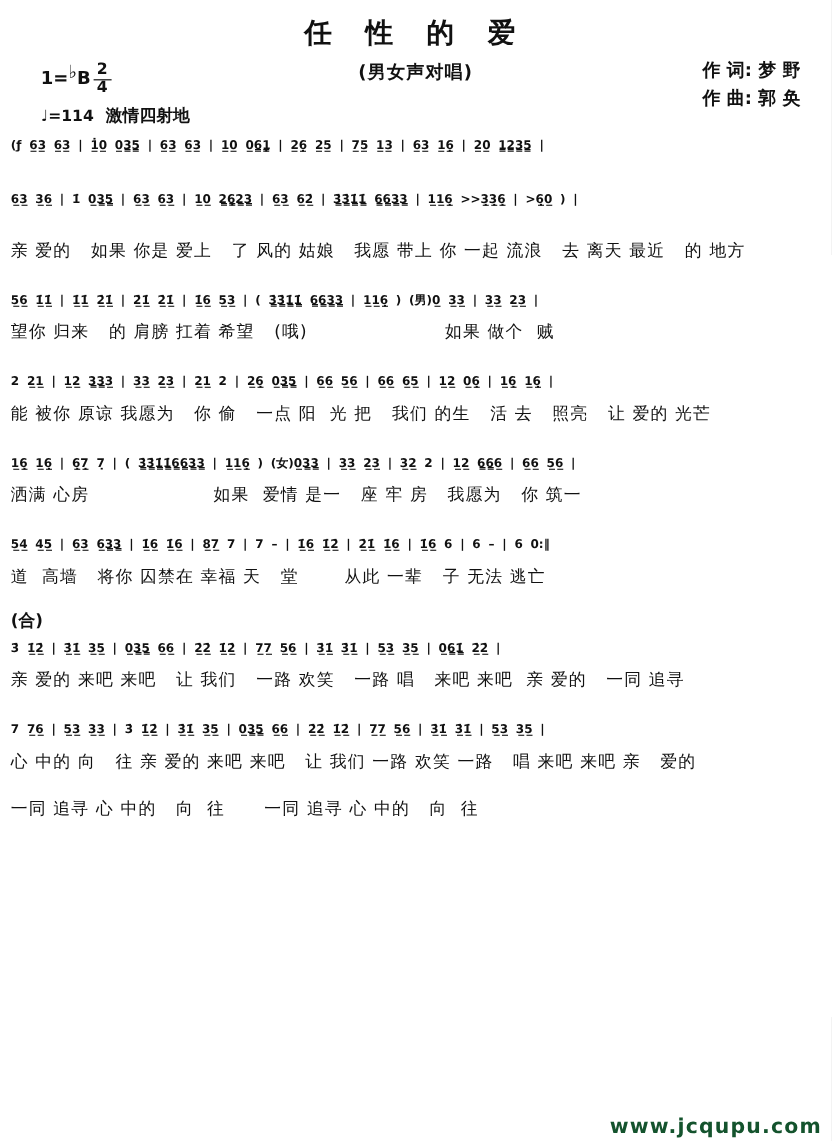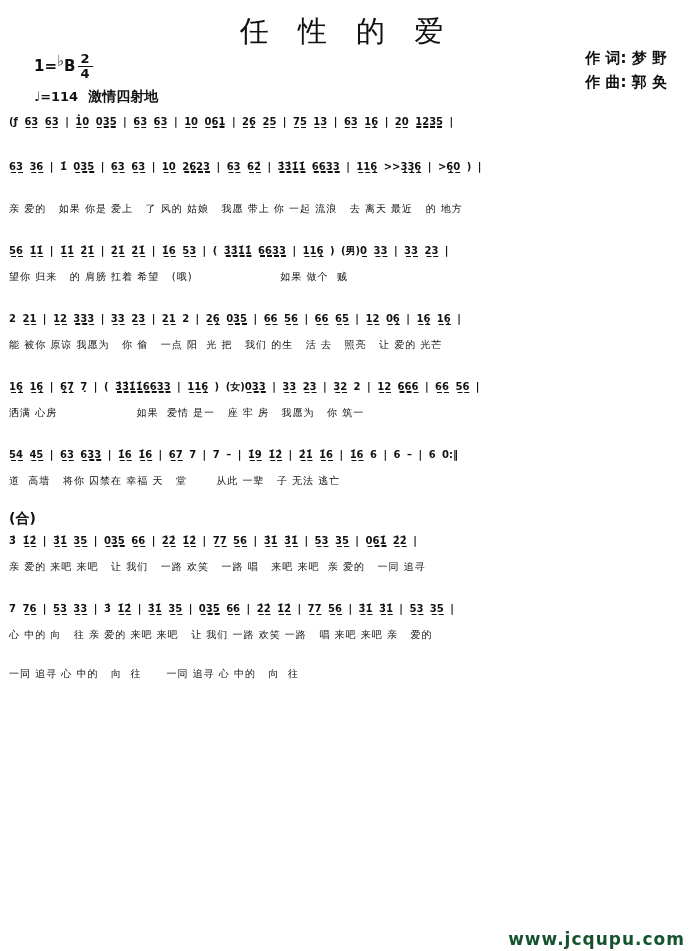--- a/index.html
+++ b/index.html
@@ -2,21 +2,21 @@
 <html><head>
 <meta charset="utf-8">
 <style>
   html,body{margin:0;padding:0;background:#e8e8e8;}
   .page{
     width:693px;height:951px;margin:0 auto;background:#ffffff;
     position:relative;overflow:hidden;color:#111;
     font-family:"DejaVu Sans",sans-serif;
   }
   .title{
-    text-align:center;padding-top:12px;font-size:29px;font-weight:400;
+    text-align:center;padding-top:12px;font-size:23px;font-weight:700;
     letter-spacing:10px;
   }
   .subtitle{
     text-align:center;margin-top:8px;font-size:15px;font-weight:700;
     letter-spacing:1px;
   }
   .credits{
     position:absolute;top:46px;right:26px;text-align:left;
     font-size:15px;font-weight:700;line-height:1.6;
   }
@@ -34,35 +34,36 @@
   .tempo .expr{margin-left:10px;font-size:14px;}
   .score{position:absolute;top:108px;left:9px;right:5px;}
   .line{margin-bottom:17px;}
   .marker{font-size:14px;font-weight:700;height:18px;line-height:18px;}
   .marker:empty{display:none;}
   .notes{
     font-size:10px;font-weight:700;white-space:pre;word-spacing:3px;
     line-height:28px;
   }
   .lyrics{
-    font-size:10px;font-weight:400;white-space:pre;line-height:22px;
+    font-size:14px;font-weight:400;white-space:pre;line-height:22px;
     margin-top:1px;letter-spacing:1px;
   }
   .lyrics:empty{display:none;}
   .watermark{
     position:absolute;right:8px;bottom:2px;font-size:17px;font-weight:700;
     color:#14532d;letter-spacing:1px;
   }
 </style>
 </head>
 <body>
 
 <div class="page">
 
   <div class="title">任 性 的 爱</div>
+  <div class="subtitle">(男女声对唱)</div>
 
   <div class="credits">
     <div>作 词: 梦  野</div>
     <div>作 曲: 郭  奂</div>
   </div>
 
   <div class="keysig">
     <span>1=</span><span class="flat">♭</span><span>B</span><span class="frac"><span class="num">2</span><span class="den">4</span></span>
   </div>
 
@@ -103,21 +104,21 @@
     </div>
 
     <div class="line">
 
       <div class="notes">1̲6̲̣ 1̲6̲̣ | 6̲̣7̲̣ 7̣ | ( 3̳̇3̳̇1̳̇1̳̇6̳6̳3̳3̳ | 1̲1̲6̲̣ ) (女)0̲3̳3̳ | 3̲3̲ 2̲3̲ | 3̲2̲ 2 | 1̲2̲ 6̳6̳6̲ | 6̲6̲ 5̲6̲ |</div>
       <div class="lyrics">洒满 心房                   如果  爱情 是一   座 牢 房   我愿为   你 筑一</div>
     </div>
 
     <div class="line">
 
-      <div class="notes">5̲4̲ 4̲5̲ | 6̲3̲ 6̲3̳3̳ | 1̲̇6̲ 1̲̇6̲ | 6̲7̲ 7 | 7 – | 1̲̇9̲ 1̲̇2̲̇ | 2̲̇1̲̇ 1̲̇6̲ | 1̲̇6̲ 6 | 6 – | 6 0:‖</div>
+      <div class="notes">5̲4̲ 4̲5̲ | 6̲3̲ 6̲3̳3̳ | 1̲̇6̲ 1̲̇6̲ | 8̲7̲ 7 | 7 – | 1̲̇6̲ 1̲̇2̲̇ | 2̲̇1̲̇ 1̲̇6̲ | 1̲̇6̲ 6 | 6 – | 6 0:‖</div>
       <div class="lyrics">道  高墙   将你 囚禁在 幸福 天   堂       从此 一辈   子 无法 逃亡</div>
     </div>
 
     <div class="line">
       <div class="marker">(合)</div>
       <div class="notes">3̇ 1̲̇2̲̇ | 3̲̇1̲̇ 3̲5̲ | 0̲3̳5̳ 6̲6̲ | 2̲̇2̲̇ 1̲̇2̲̇ | 7̲7̲ 5̲6̲ | 3̲̇1̲̇ 3̲̇1̲̇ | 5̲3̲ 3̲5̲ | 0̲6̳1̳̇ 2̲̇2̲̇ |</div>
       <div class="lyrics">亲 爱的 来吧 来吧   让 我们   一路 欢笑   一路 唱   来吧 来吧  亲 爱的   一同 追寻</div>
     </div>
 
     <div class="line">

